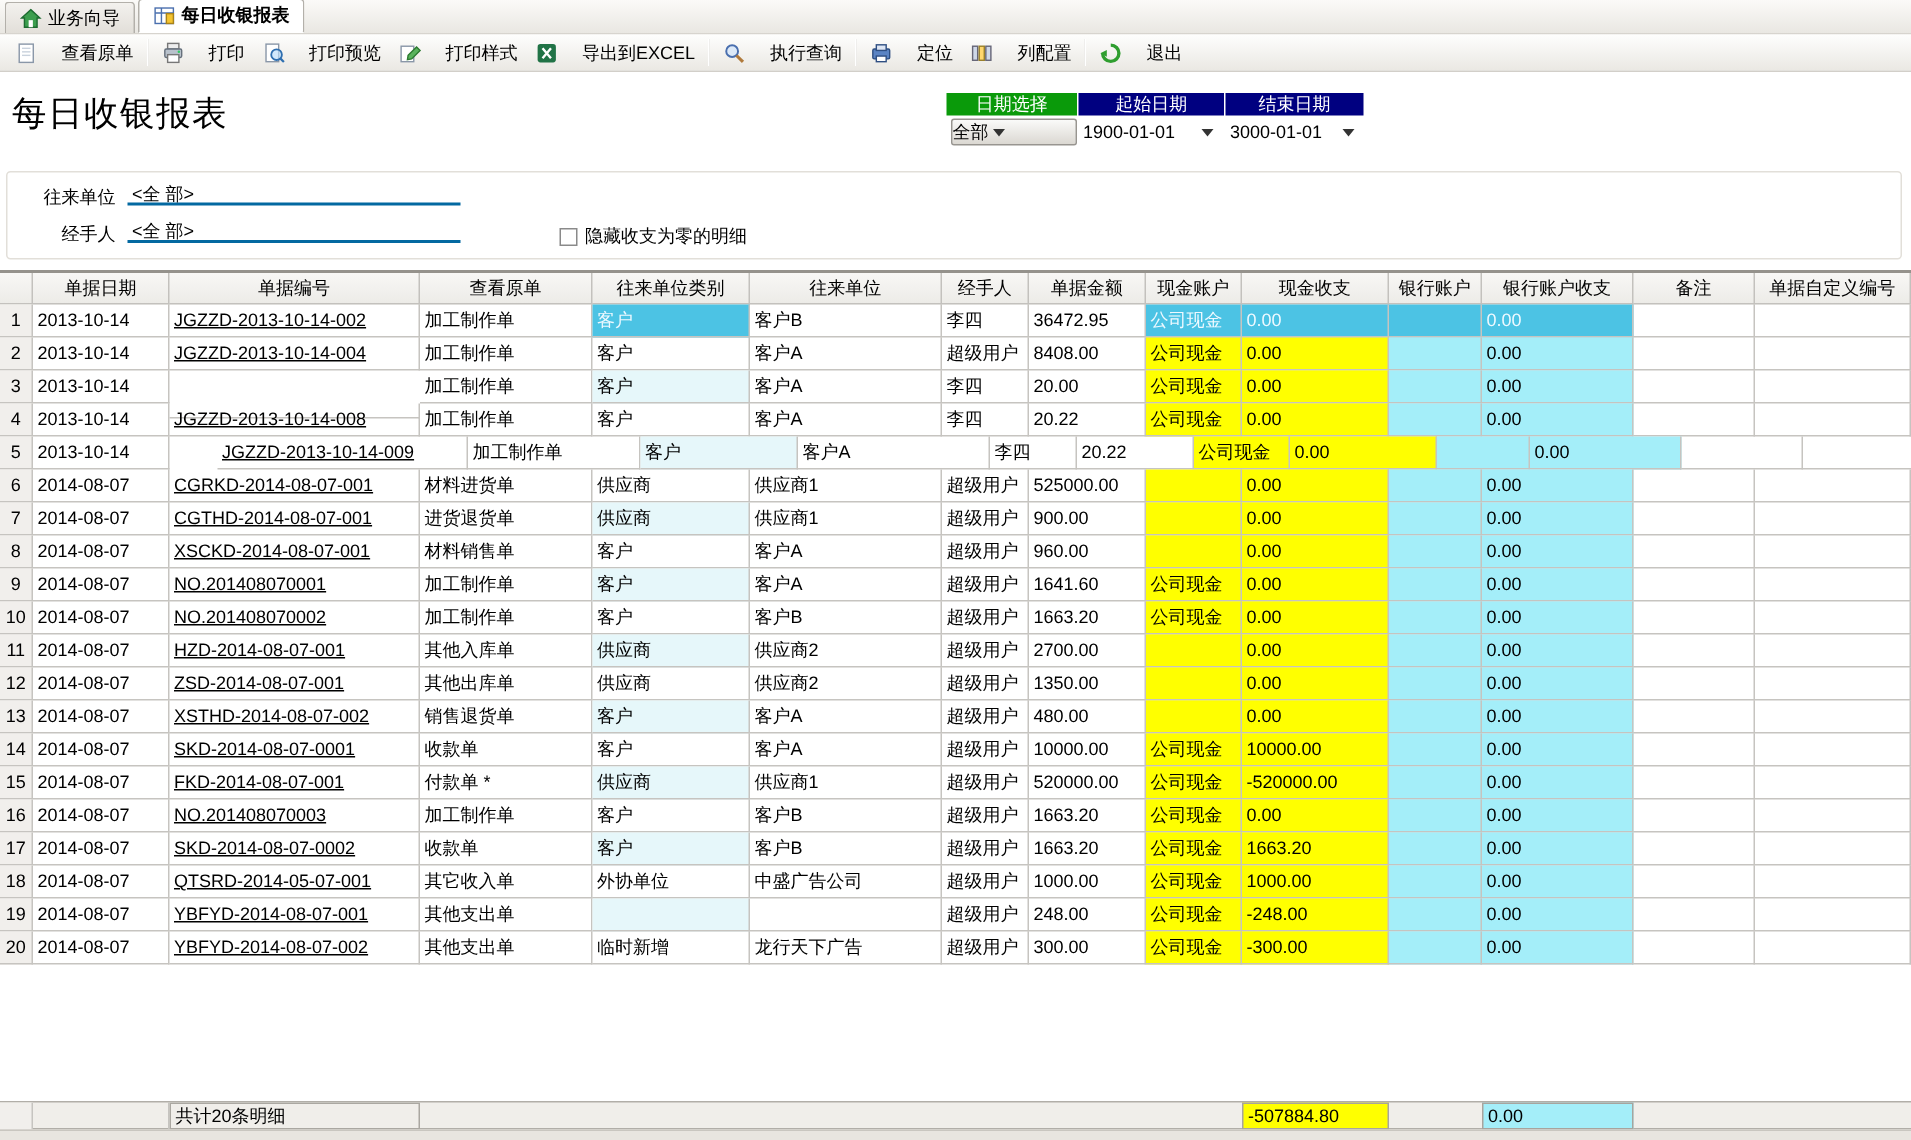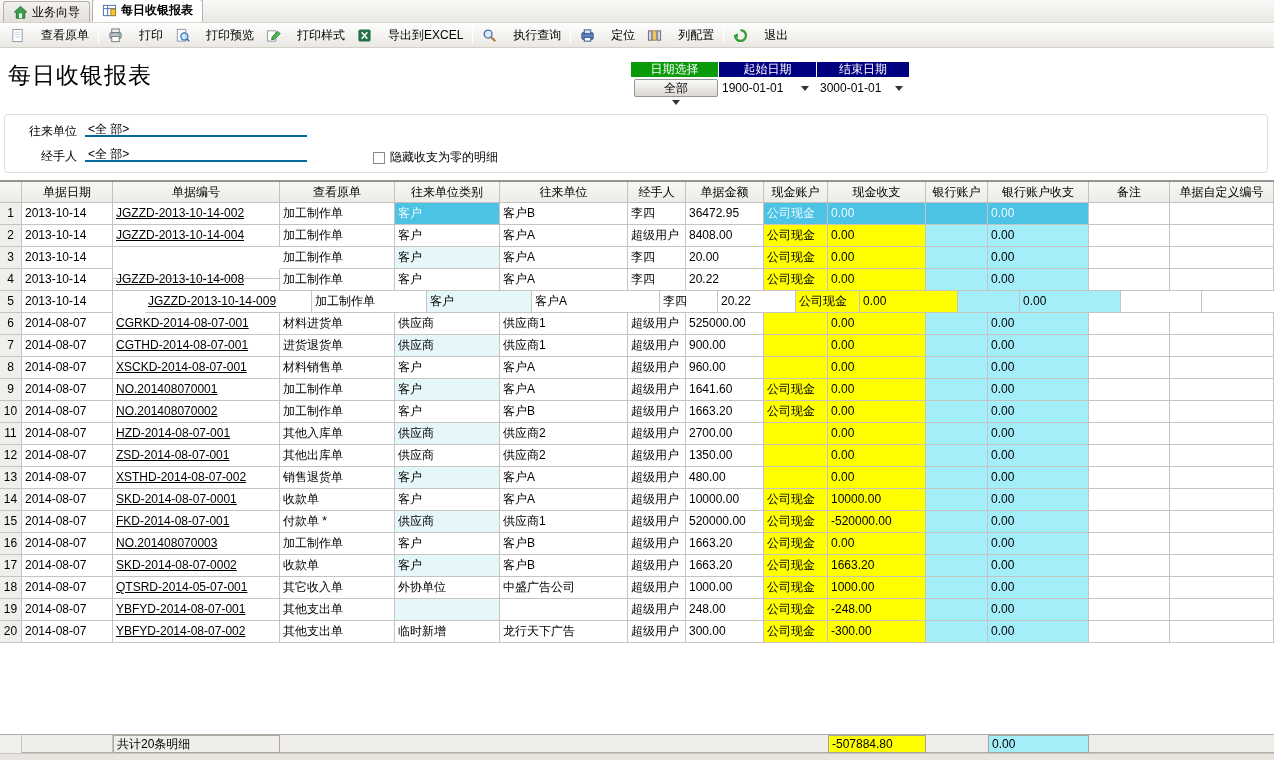--- a/index.html
+++ b/index.html
@@ -24,21 +24,21 @@
     display:flex; align-items:center; padding:0 4px; }
   .tbtn { display:flex; align-items:center; gap:16px; padding:2px 6px; border-radius:2px;
     white-space:nowrap; }
   .tbtn .ic { display:inline-flex; width:15px; height:15px; }
   .tsep { width:1px; height:18px; background:#c4c1bb; border-right:1px solid #ffffff; margin:0 3px; }
   
   .df-head { position:absolute; height:15px; color:#fff; text-align:center;
     line-height:15px; font-size:12px; }
   .df-val { position:absolute; height:18px; display:flex; align-items:center; }
   .df-combo { justify-content:flex-start; gap:3px;
-    background:linear-gradient(#fafaf9,#dbd8d2); border:1px solid #989590; border-radius:2px;flex-direction:column; }
+    background:linear-gradient(#fafaf9,#dbd8d2); border:1px solid #989590; border-radius:2px; }
   .df-date { background:#fff; padding-left:3px; justify-content:space-between; padding-right:4px; }
   .dd-arrow { width:0; height:0; border-left:4px solid transparent; border-right:4px solid transparent;
     border-top:5px solid #333; display:inline-block; }
   
   .page-title { position:absolute; left:8px; top:60px; font-size:23px; letter-spacing:1px; }
   .filter-box { position:absolute; left:4px; top:114px; width:1264px; height:59px;
     border:1px solid #e2dfd9; border-radius:3px; }
   .flabel { position:absolute; font-size:12px; }
   .fval { position:absolute; left:80px; width:222px; border-bottom:2px solid #0369a1;
     padding:0 3px 1px 3px; height:16px; }

